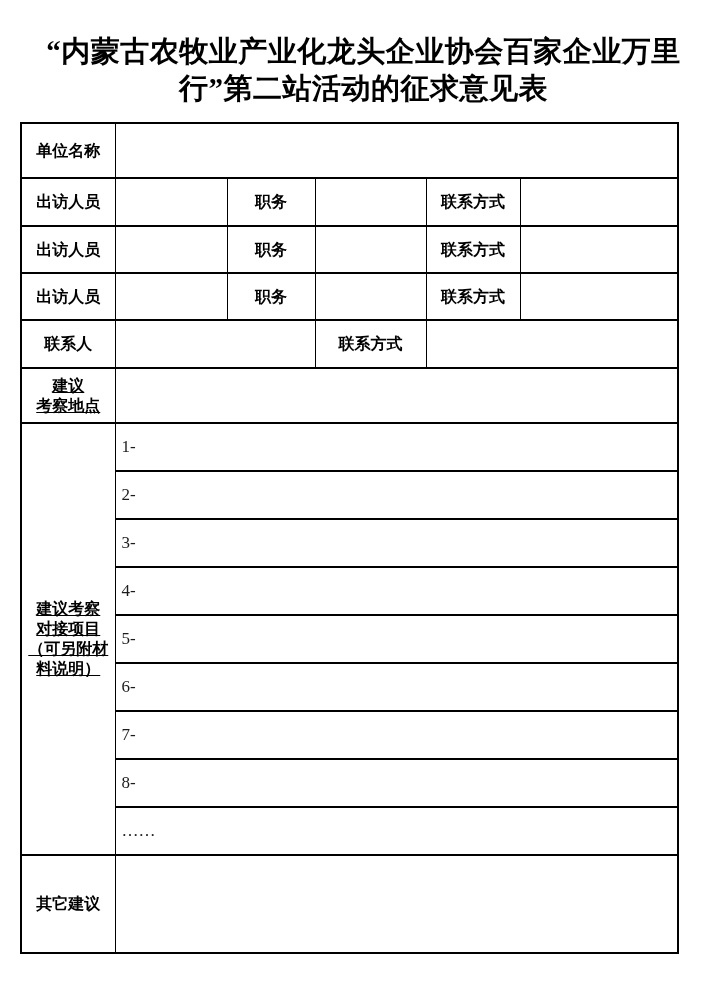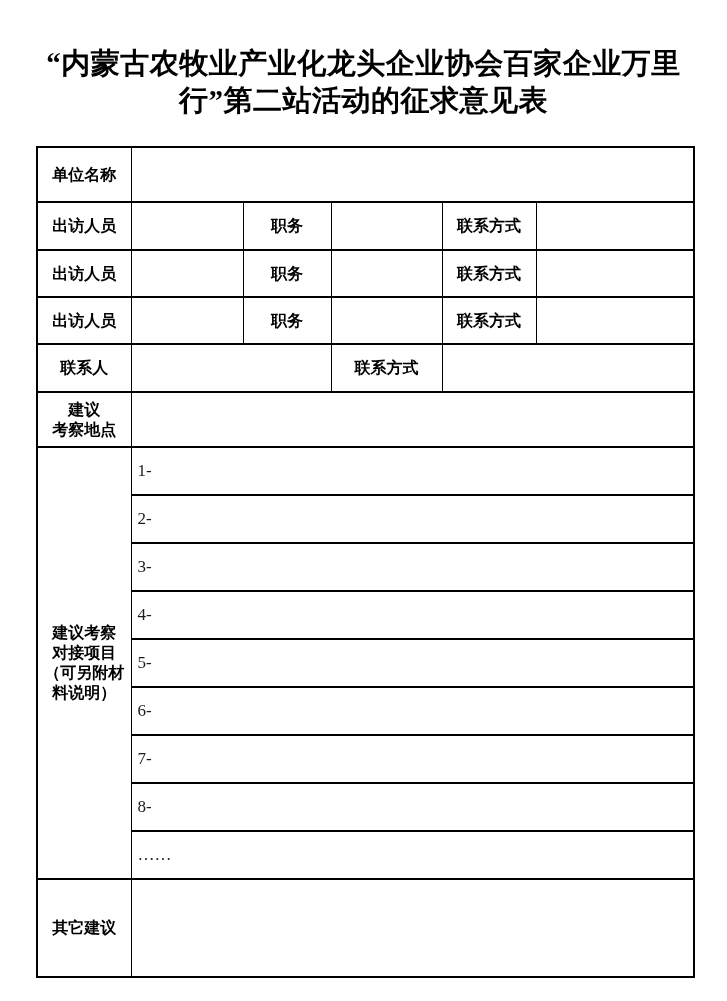--- a/index.html
+++ b/index.html
@@ -14,34 +14,34 @@
     font-family: "Liberation Serif", "DejaVu Serif", serif;
     color: #000;
   }
   .page {
     width: 727px;
     height: 1001px;
     background: #ffffff;
     box-sizing: border-box;
   }
   .title {
-    margin: 12px;
+    margin: 0;
     padding-top: 33px;
     padding-bottom: 15px;
     font-size: 29px;
     line-height: 37px;
     font-weight: bold;
     text-align: center;
     white-space: pre-line;
     letter-spacing: 0.5px;
     color: #000;
     font-family: "Liberation Serif", "DejaVu Serif", serif;
   }
   table.form-table {
-    margin-left: 36px;
+    margin-left: 20px;
     width: 657px;
     border-collapse: collapse;
     table-layout: fixed;
     border: 2px solid #000;
     padding-left: 18px;
   }
   td {
     border: 2px solid #000;
     border-left-width: 1px;
     border-right-width: 1px;
@@ -53,20 +53,21 @@
   td.label {
     text-align: center;
     font-weight: bold;
     font-size: 16px;
     line-height: 22px;
     white-space: pre-line;
     font-family: "Liberation Serif", "DejaVu Serif", serif;
   }
   td.label.tight {
     line-height: 20px;
+    text-decoration: underline;
   }
   td.item {
     font-size: 17px;
     font-weight: normal;
     text-align: left;
     padding-left: 6px;
     color: #1c1c1c;
     font-family: "Liberation Serif", "DejaVu Serif", serif;
   }
   tr.h55 { height: 55px; }

